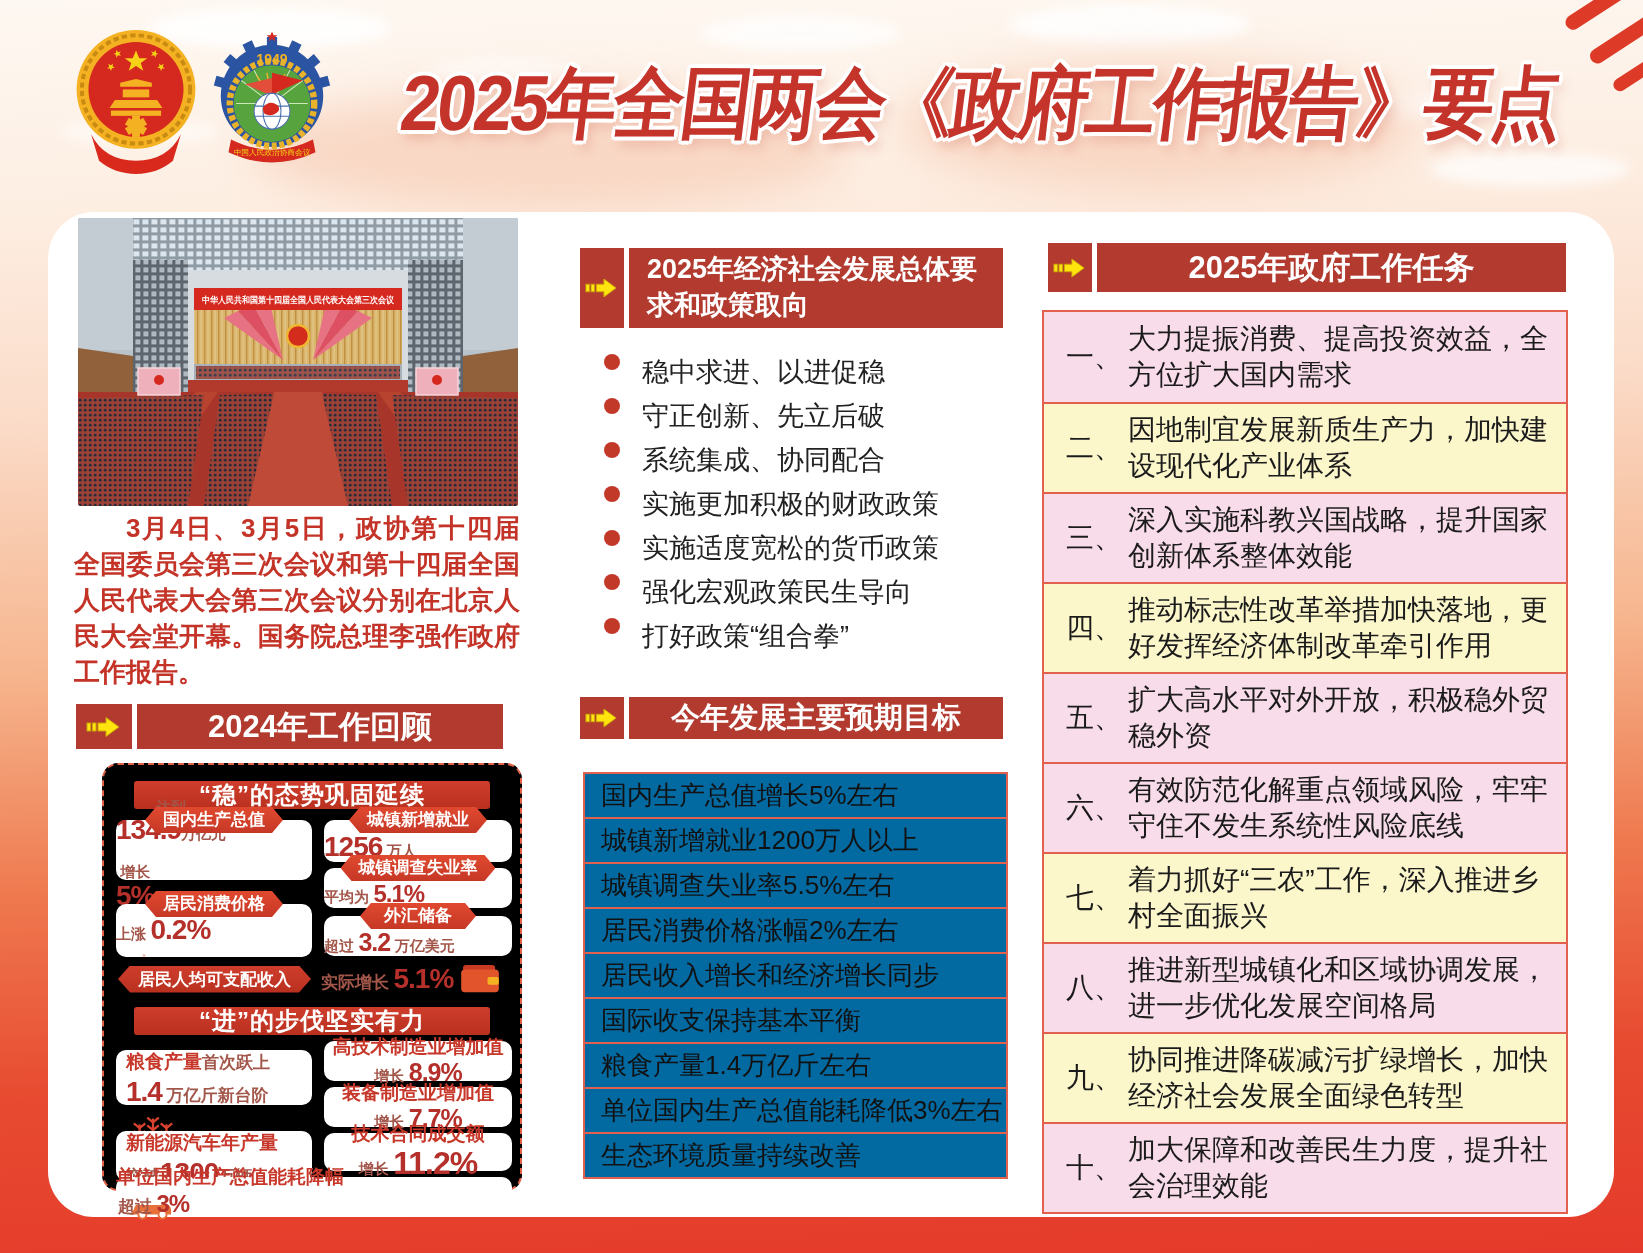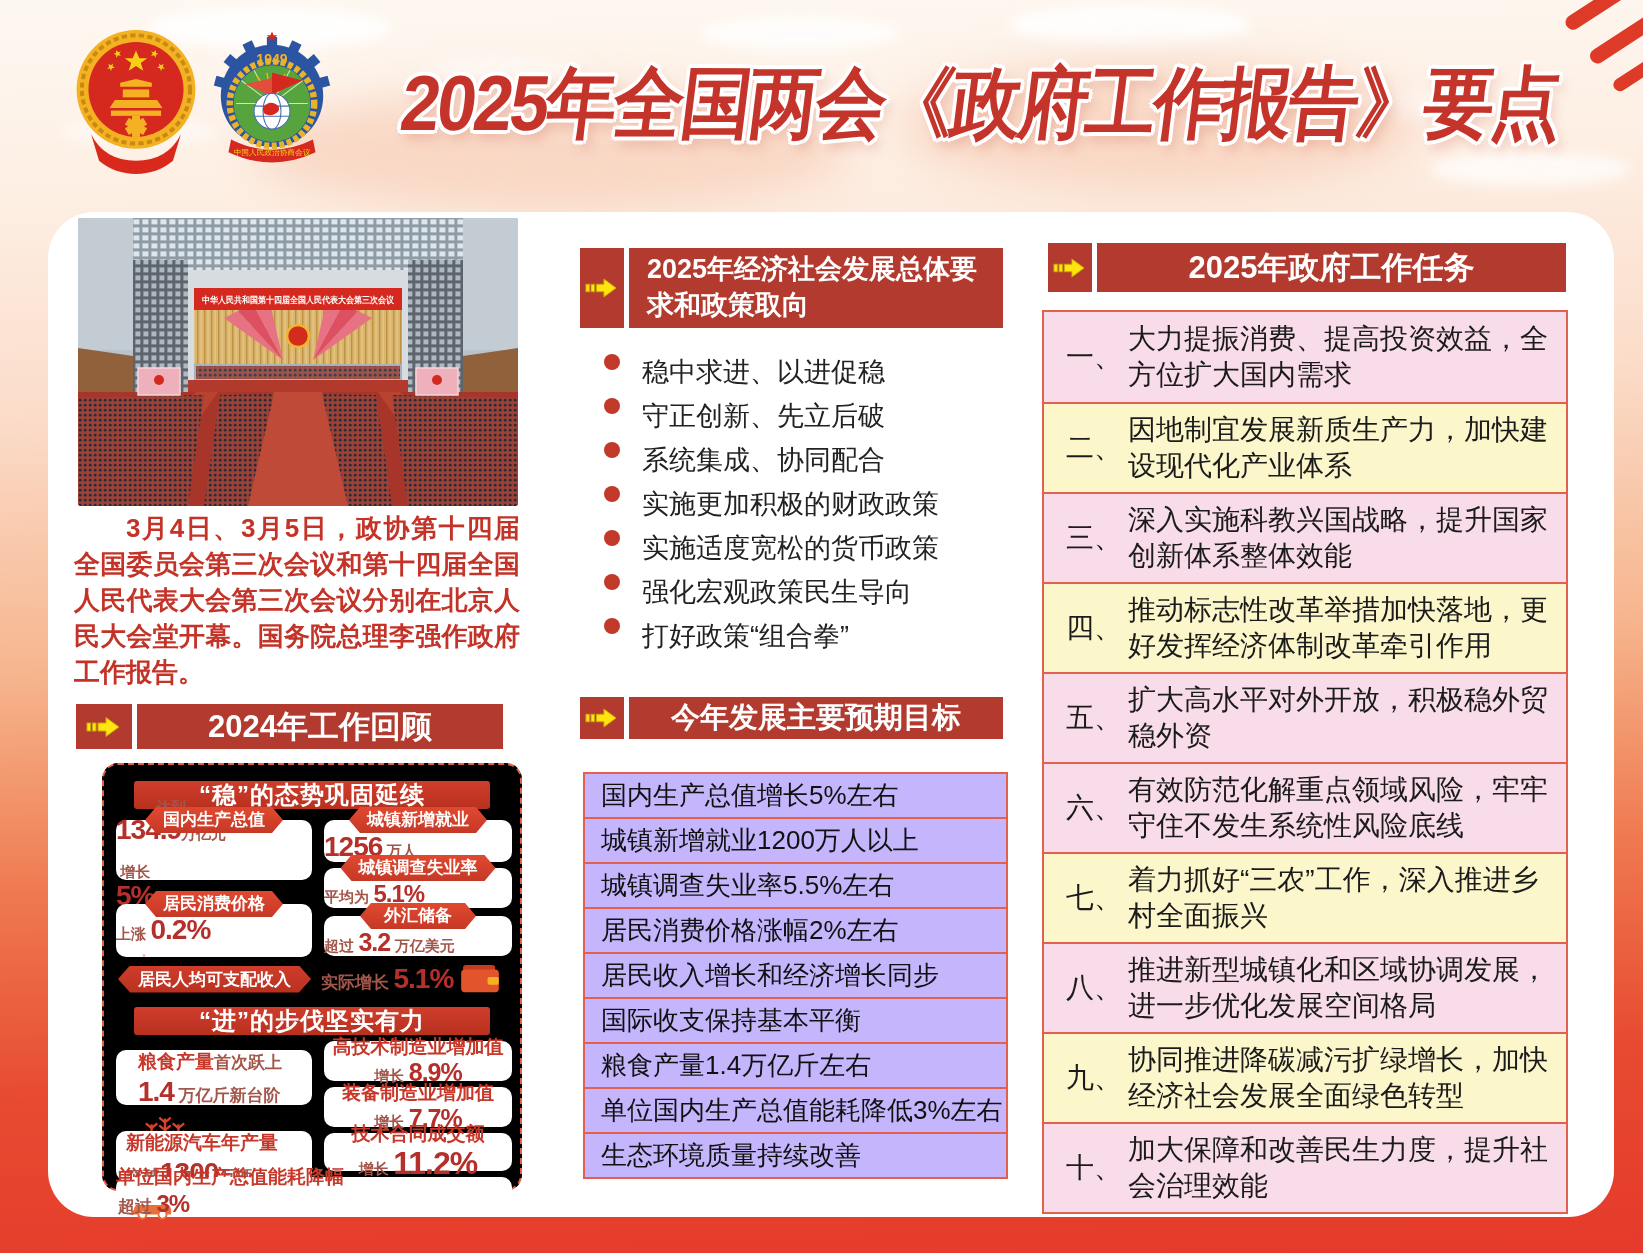--- a/index.html
+++ b/index.html
@@ -48,21 +48,21 @@
   .head-policy .arrow-cell{width:44px;}
   .head-policy .head-bar{font-size:27px;line-height:1.32;padding-left:18px;}
   .bullets{position:absolute;left:556px;top:142px;width:420px;list-style:none;}
   .bullet-row{display:flex;height:44px;}
   .dot{width:16px;height:16px;border-radius:50%;background:#c2392a;margin-right:22px;flex-shrink:0;}
   .bullet-text{font-size:27px;color:#222;}
   .head-targets{left:532px;top:485px;width:423px;height:42px;}
   .head-targets .arrow-cell{width:44px;}
   .head-targets .head-bar{font-size:29px;}
   .targets{position:absolute;left:535px;top:560px;width:425px;}
-  .target-row{height:47px;background:#c4b5fd;border:2px solid #e2604e;margin-top:-2px;display:flex;align-items:center;padding-left:16px;font-size:26px;color:#111;}
+  .target-row{height:47px;background:#0369a1;border:2px solid #e2604e;margin-top:-2px;display:flex;align-items:center;padding-left:16px;font-size:26px;color:#111;}
   .target-row:first-of-type{margin-top:0;}
   
   .head-tasks{left:1000px;top:31px;width:518px;height:49px;}
   .head-tasks .arrow-cell{width:44px;}
   .head-tasks .head-bar{font-size:31px;}
   .tasks{position:absolute;left:994px;top:98px;width:526px;border:2px solid #e2604e;}
   .task{height:90px;display:flex;align-items:center;padding:0 8px 0 22px;border-top:2px solid #e2604e;font-size:28px;color:#1b1b1b;line-height:1.3;}
   .task:first-of-type{border-top:none;}
   .task .num{width:62px;flex-shrink:0;}
   .task .ttext{flex:1;}
@@ -286,21 +286,21 @@
         <span style="margin-left:10px;white-space:nowrap;"><span class="pre" style="font-size:17px;">实际增长</span> <b class="big">5.1%</b></span>
         <svg width="42" height="32" viewBox="0 0 44 34" style="margin-left:6px;">
           <rect x="4" y="2" width="34" height="10" rx="3" fill="#c93a22"></rect>
           <rect x="2" y="7" width="40" height="24" rx="4" fill="#e2552c"></rect>
           <rect x="30" y="15" width="12" height="8" rx="2" fill="#f4b223"></rect>
         </svg>
       </div>
 
       <div class="rib banner" style="top:242px;">“进”的步伐坚实有力</div>
 
-      <div class="stat-card" style="left:12px;top:285px;width:196px;height:55px;justify-content:flex-start;padding-left:22px;">
+      <div class="stat-card" style="left:12px;top:285px;width:196px;height:55px;justify-content:flex-start;padding-left:10px;">
         <div class="stack" style="align-items:flex-start;line-height:1.25;">
           <span><b class="lab">粮食产量</b><span class="pre" style="font-size:17px;">首次跃上</span></span>
           <span><b class="big">1.4</b> <span class="pre" style="font-size:17px;">万亿斤新台阶</span></span>
         </div>
         <svg width="50" height="46" viewBox="0 0 52 48" style="margin-left:2px;flex-shrink:0;">
           <g stroke="#d8422e" stroke-width="2.4" fill="none">
             <line x1="12" y1="16" x2="12" y2="44"></line>
               <line x1="26" y1="10" x2="26" y2="44"></line>
               <line x1="40" y1="16" x2="40" y2="44"></line>
             <path d="M12 20 l-6 -5 M12 20 l6 -5 M12 28 l-6 -5 M12 28 l6 -5"></path>

